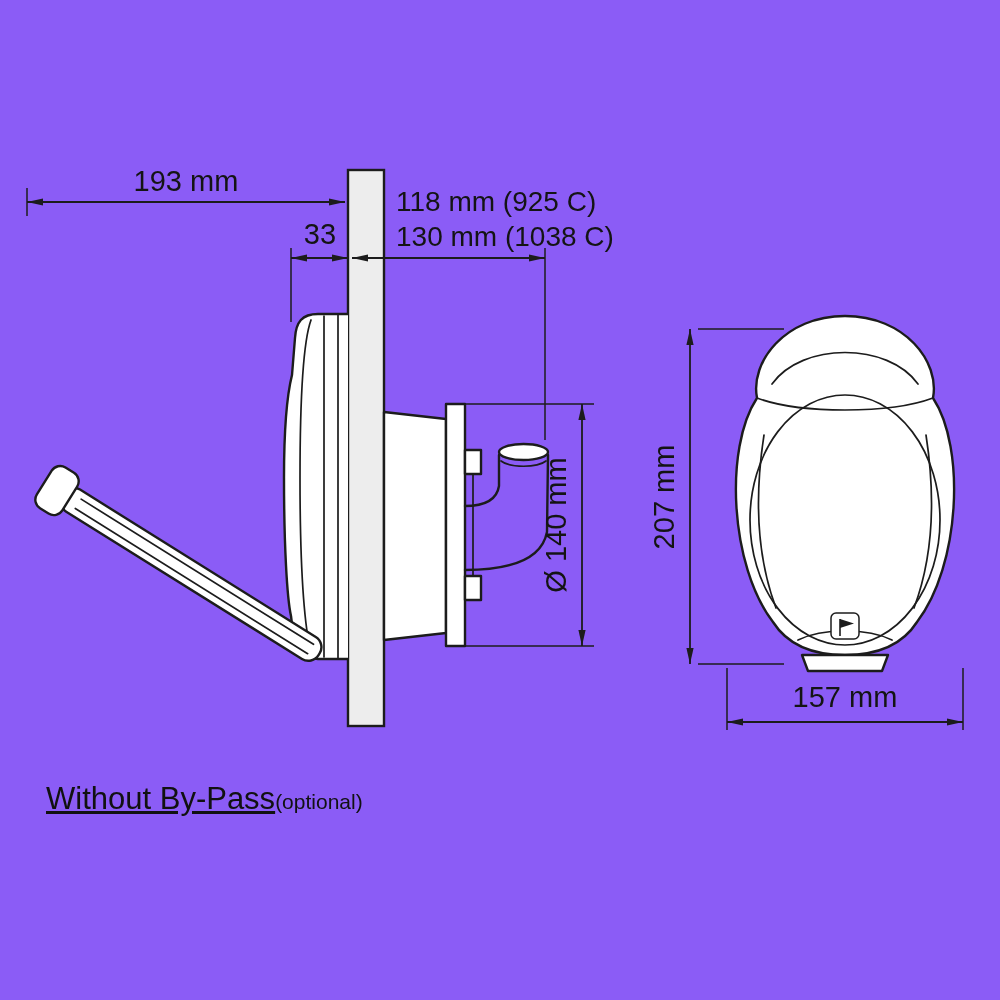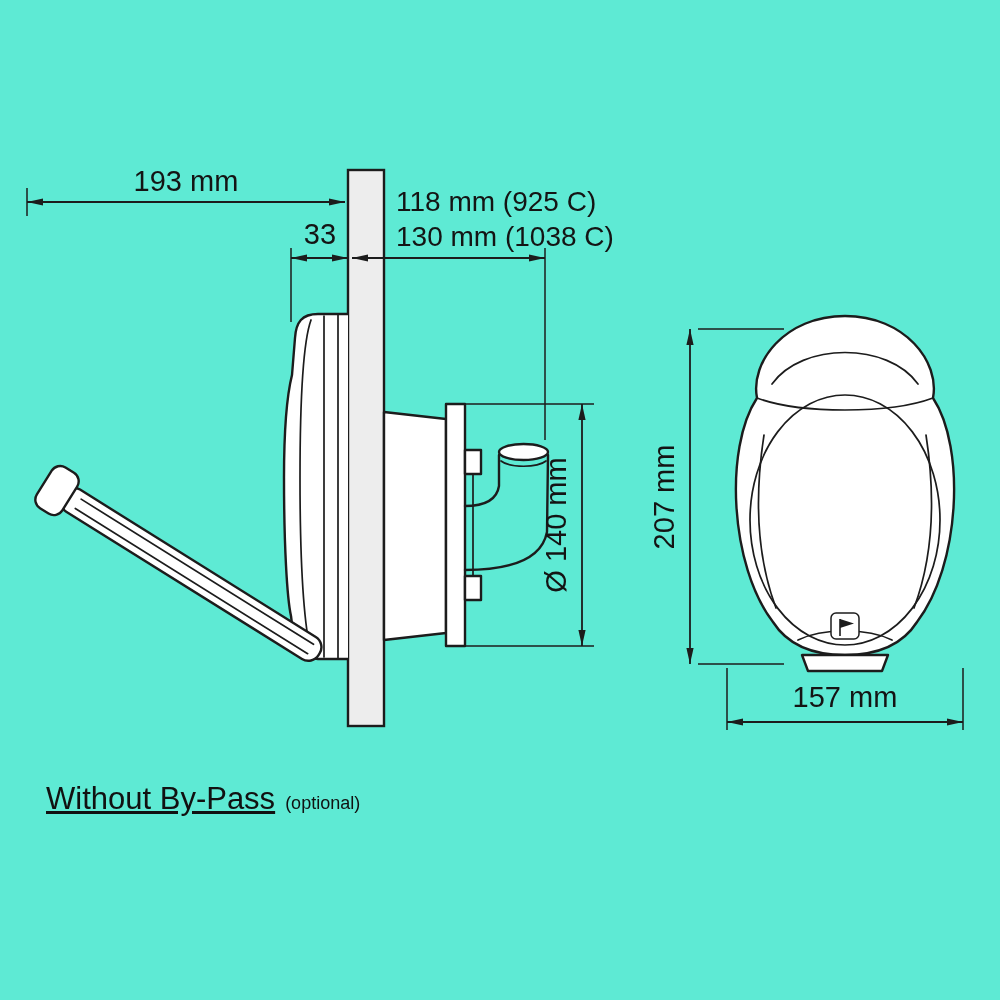--- a/index.html
+++ b/index.html
@@ -8,21 +8,21 @@
     background: #ffffff;
     width: 1000px;
     height: 1000px;
     overflow: hidden;
     font-family: "Liberation Sans", sans-serif;
   }
   .stage {
     position: relative;
     width: 1000px;
     height: 1000px;
-    background: #5eead4;
+    background: #8b5cf6;
   }
   svg { position: absolute; left: 0; top: 0; }
 
   .outline {
     fill: none;
     stroke: #1c1c1c;
     stroke-width: 2.4;
     stroke-linecap: round;
     stroke-linejoin: round;
   }
@@ -60,21 +60,21 @@
   }
   .dim-label.small { font-size: 28px; }
   .caption {
     position: absolute;
     left: 46px;
     top: 781px;
     color: #111111;
     white-space: nowrap;
   }
   .caption .main { font-size: 31px; text-decoration: underline; }
-  .caption .suffix { font-size: 18px; margin-left: 10px; }
+  .caption .suffix { font-size: 21px; margin-left: 0; }
 </style>
 </head>
 <body>
 
 <div class="stage">
 
 <svg width="1000" height="1000" viewBox="0 0 1000 1000">
 
   <defs>
     <marker id="arr" markerUnits="userSpaceOnUse" markerWidth="18" markerHeight="10" refX="16" refY="5" orient="auto-start-reverse">

